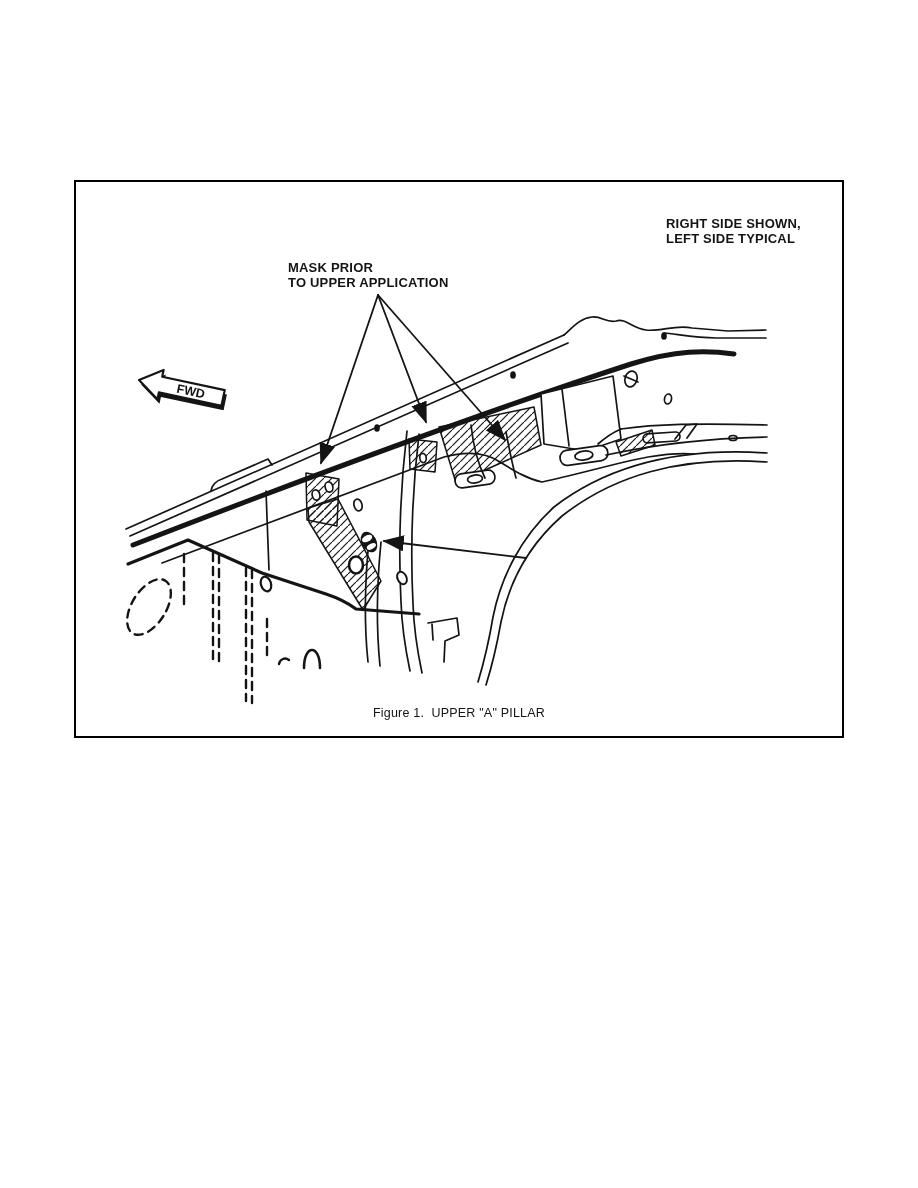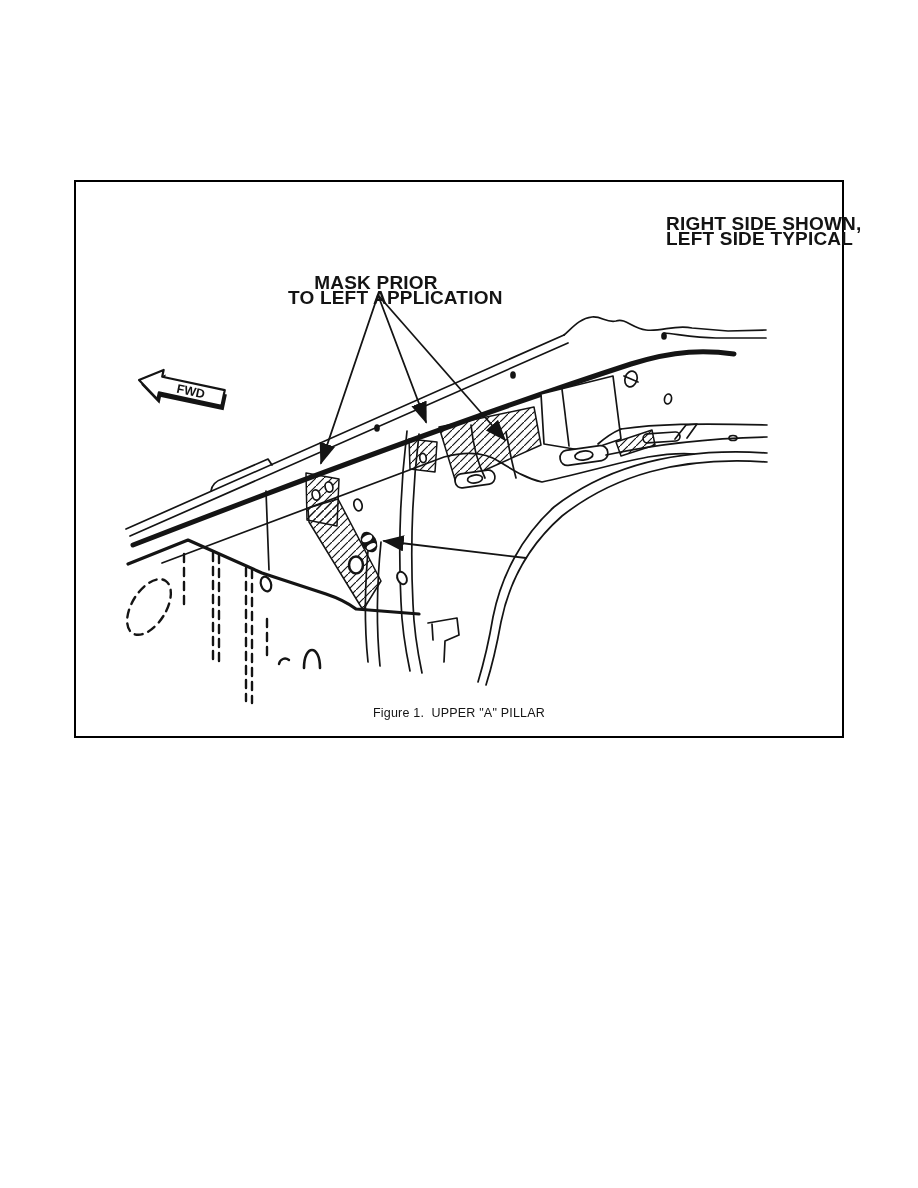--- a/index.html
+++ b/index.html
@@ -9,25 +9,25 @@
     font-family:"Liberation Sans", sans-serif;
     color:#141414;
     overflow:hidden;
   }
   .frame{
     position:absolute;left:74px;top:180px;width:766px;height:554px;
     border:2px solid #000;background:#fff;
   }
   .drawing-svg{position:absolute;left:0;top:0;width:766px;height:554px;}
   .note{
-    position:absolute;font-weight:bold;font-size:19px;line-height:15px;
+    position:absolute;font-weight:bold;font-size:13px;line-height:15px;
     letter-spacing:.2px;white-space:nowrap;color:#141414;
   }
   .note-right{left:590px;top:34px;text-align:left;}
-  .note-mask{left:212px;top:93px;width:176px;text-align:center;}
+  .note-mask{left:212px;top:78px;width:176px;text-align:left;}
   .note-purfoam{left:451px;top:345px;line-height:15.5px;}
   .caption{
     position:absolute;left:0;right:0;top:524px;text-align:center;
     font-size:12.5px;font-weight:normal;letter-spacing:.2px;white-space:pre;
     color:#141414;
   }
 </style>
 </head>
 <body>
 
@@ -160,18 +160,18 @@
     </g>
   </svg>
 
   <div class="note note-right">
     <div>RIGHT SIDE SHOWN,</div>
     <div>LEFT SIDE TYPICAL</div>
   </div>
 
   <div class="note note-mask">
     <div>MASK PRIOR</div>
-    <div>TO LEFT APPLICATION</div>
+    <div>TO UPPER APPLICATION</div>
   </div>
 
 
   <div class="caption">Figure 1.  UPPER "A" PILLAR</div>
 </div>
 
 </body></html>

